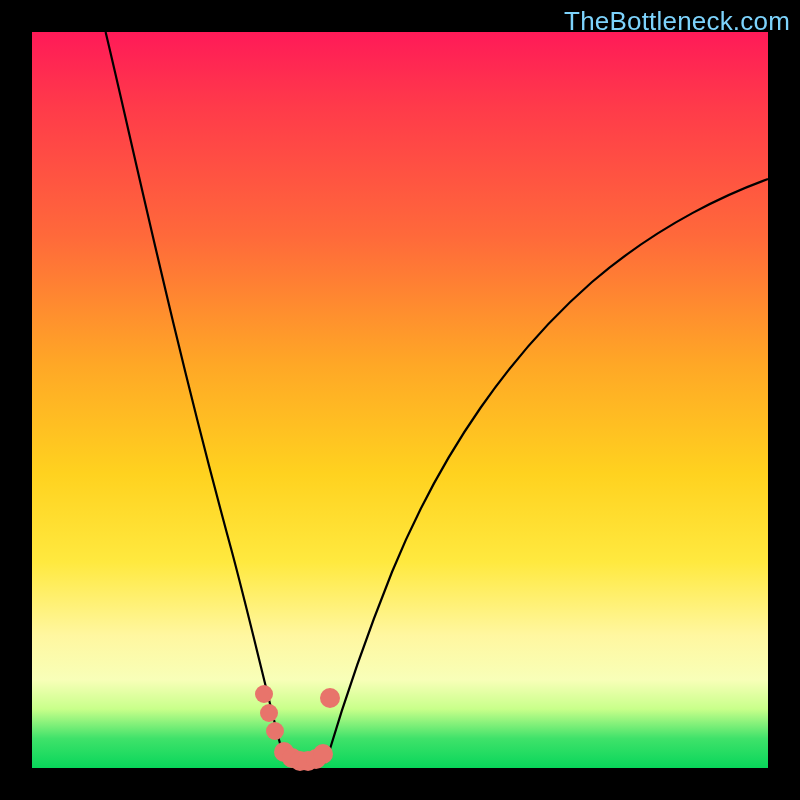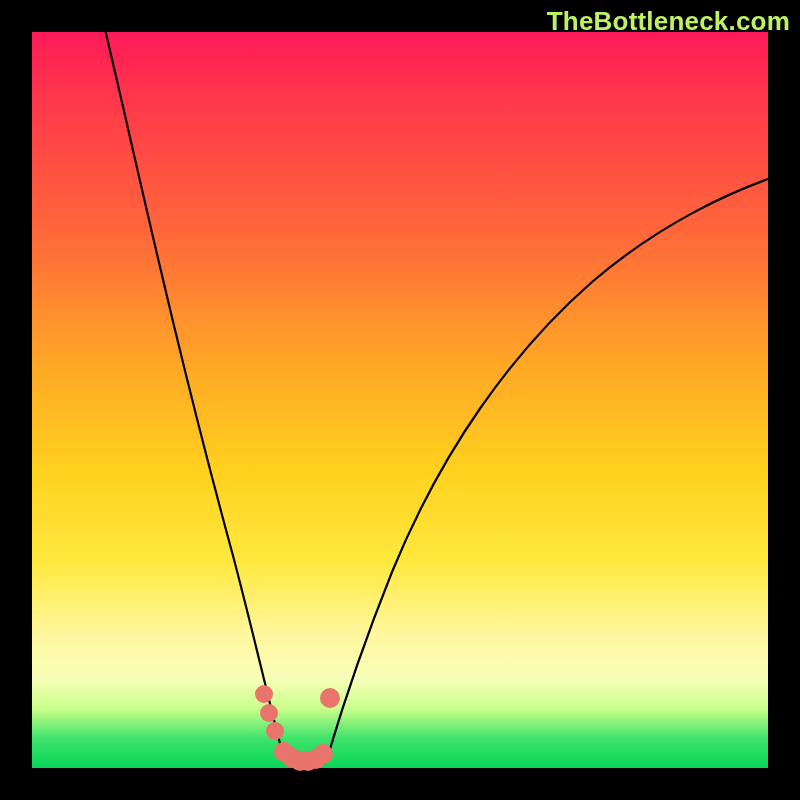--- a/index.html
+++ b/index.html
@@ -38,23 +38,23 @@
       #f8ffb8 88%,
       #c8ff8a 92%,
       #3fe26a 96%,
       #08d65a 100%
     );
   }
   .watermark {
     position: absolute;
     top: 6px;
     right: 10px;
-    color: #bef264;
+    color: #7dd3fc;
     font-size: 26px;
-    font-weight: 700;
+    font-weight: 400;
     letter-spacing: 0.2px;
     user-select: none;
   }
   svg.curves {
     position: absolute;
     left: 0;
     top: 0;
     width: 736px;
     height: 736px;
     overflow: visible;

